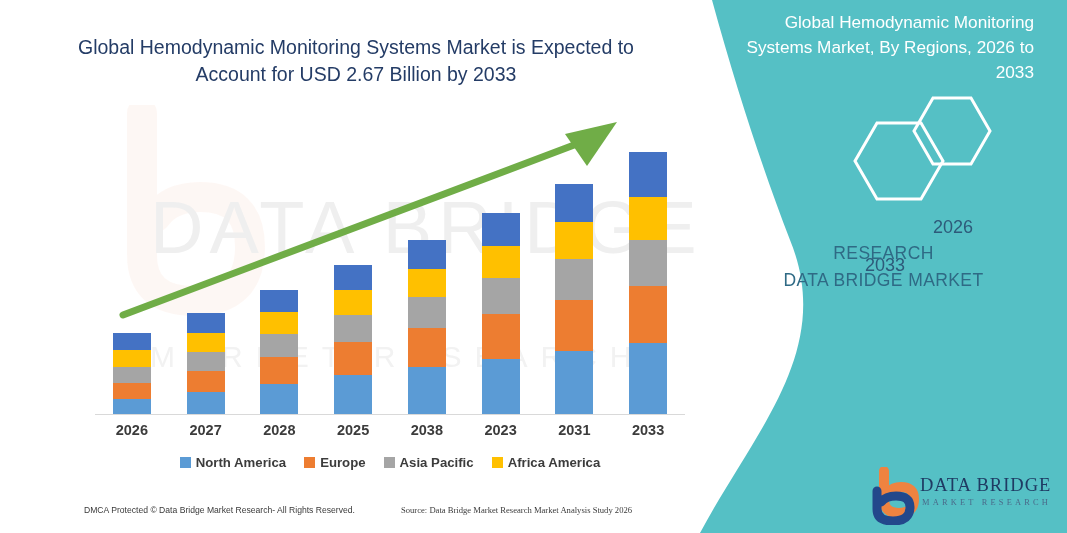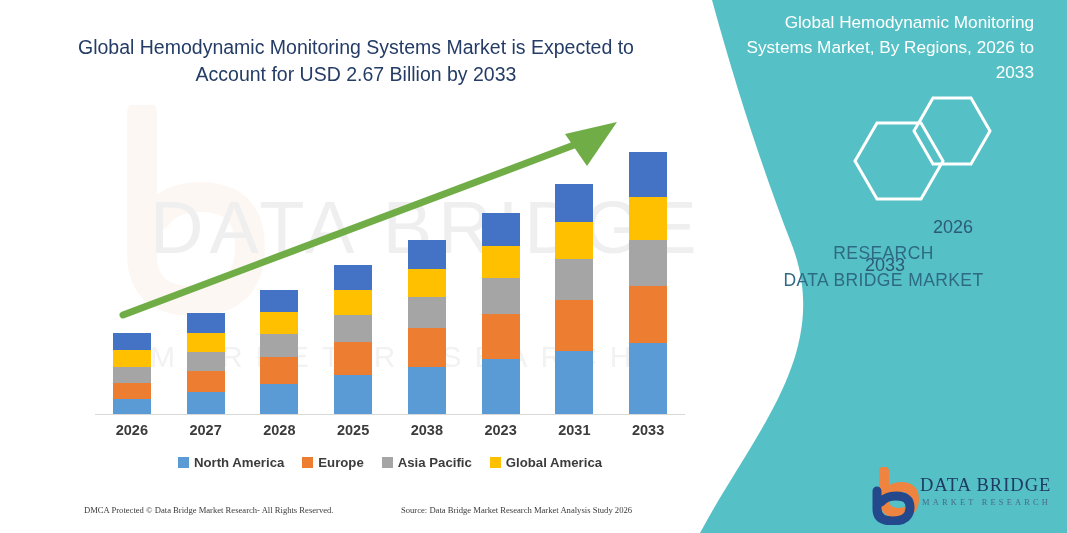--- a/index.html
+++ b/index.html
@@ -66,21 +66,21 @@
     position:absolute; left:95px; top:455px; width:590px;
     display:flex; justify-content:center; align-items:center; gap:18px;
   }
   .legend-item { display:flex; align-items:center; gap:5px; }
   .legend-sw { width:11px; height:11px; display:inline-block; }
   .legend-lb { font-size:13.2px; font-weight:bold; color:#3c3c3c; white-space:nowrap; }
 
   .footer { position:absolute; left:0; top:505px; width:700px; }
   .footer-l {
     position:absolute; left:84px; top:0; font-size:8.6px; color:#3a3a3a;
-    font-family:Liberation Serif, serif;
+    font-family:Liberation Sans, sans-serif;
   }
   .footer-r {
     position:absolute; left:401px; top:0; font-size:8.6px; color:#3a3a3a;
     font-family:"Liberation Serif", serif;
   }
 
   
   .teal-svg { position:absolute; left:660px; top:0; width:407px; height:533px; z-index:2; }
 
   .right-panel { position:absolute; left:700px; top:0; width:367px; height:533px; z-index:5; pointer-events:none; }
@@ -237,21 +237,21 @@
         <div class="legend-item">
           <span class="legend-sw" style="background: rgb(237, 125, 49);"></span>
           <span class="legend-lb">Europe</span>
         </div>
         <div class="legend-item">
           <span class="legend-sw" style="background: rgb(165, 165, 165);"></span>
           <span class="legend-lb">Asia Pacific</span>
         </div>
         <div class="legend-item">
           <span class="legend-sw" style="background: rgb(255, 192, 0);"></span>
-          <span class="legend-lb">Global America</span>
+          <span class="legend-lb">Africa America</span>
         </div>
       </div>
 
     <div class="footer">
       <div class="footer-l">DMCA Protected © Data Bridge Market Research-  All Rights Reserved.</div>
       <div class="footer-r">Source: Data Bridge Market Research  Market Analysis Study 2026</div>
     </div>
   </div>
 
   <div class="right-panel">

